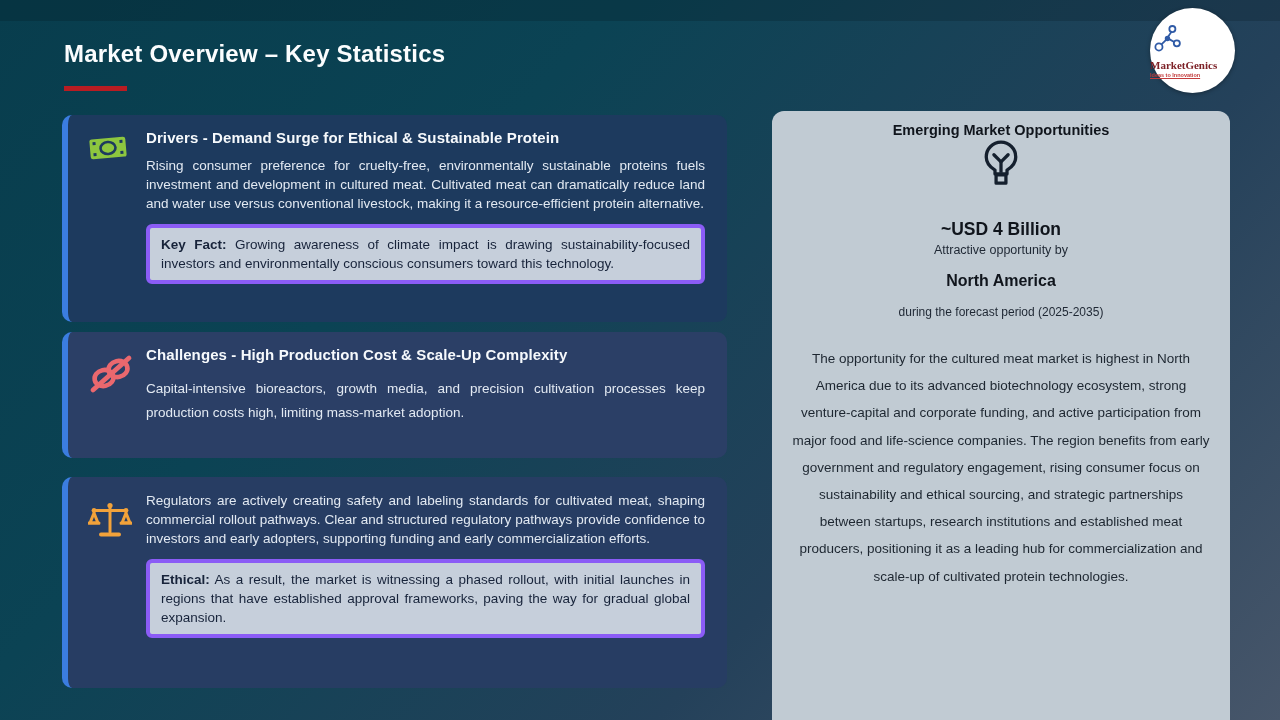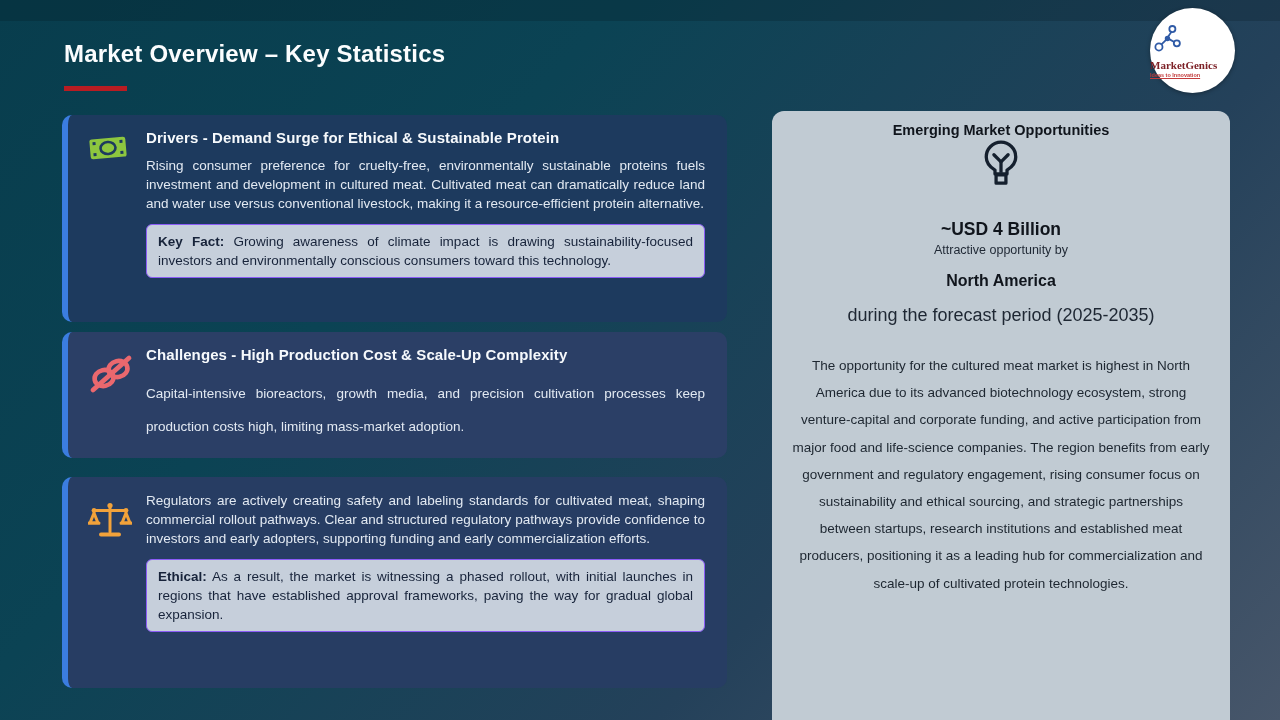--- a/index.html
+++ b/index.html
@@ -21,39 +21,39 @@
   .logo-name{font-family:"Liberation Serif",serif;font-weight:bold;font-size:11px;color:#7d2127;margin-top:2px;}
   .logo-tagline{font-size:5.5px;font-weight:bold;color:#c23b3b;text-decoration:underline;margin-top:1px;}
 
   
   .card{position:absolute;left:62px;width:665px;background:#21395f;border-left:6px solid #3b7de0;
         border-radius:10px;padding:14px 22px 12px 22px;overflow:hidden;}
   .card .icon{position:absolute;left:20px;top:16px;}
   .card-content{margin-left:56px;}
   .card h2{margin:0 0 10px 0;font-size:15px;font-weight:bold;color:#f6f9fc;letter-spacing:.1px;}
   .card-body{margin:0;font-size:13.5px;line-height:19px;color:#e2e9f2;text-align:justify;}
-  .callout{margin-top:11px;background:#c6cfdb;border:1px solid #8b5cf6;border-radius:6px;
+  .callout{margin-top:11px;background:#c6cfdb;border:4px solid #8b5cf6;border-radius:6px;
            padding:7px 11px;font-size:13.5px;line-height:19px;color:#17233a;text-align:justify;}
   .callout b{font-weight:bold;}
   .card1{top:115px;height:207px;background:#1d3a5e;}
   .card2{top:332px;height:126px;background:#2b3f66;}
-  .card2 .card-body{line-height:33px;margin-top:14px;}
+  .card2 .card-body{line-height:24px;margin-top:14px;}
   .card2 .icon{top:20px;}
   .card3{top:477px;height:211px;background:#273d63;}
   .card3 .icon{top:24px;}
 
   
   .panel{position:absolute;left:772px;top:111px;width:458px;height:661px;background:#c1cbd3;border-radius:12px;
          text-align:center;color:#1b2533;padding:11px 18px 0 18px;}
   .panel-title{margin:0;font-size:14.5px;font-weight:bold;color:#10151c;}
   .panel-bulb{margin-top:2px;}
   .panel-value{font-size:17.5px;font-weight:bold;margin-top:28px;color:#10151c;}
   .panel-caption{font-size:12.5px;margin-top:3px;color:#1e2733;}
   .panel-region{font-size:16px;font-weight:bold;margin-top:15px;color:#10151c;}
-  .panel-period{font-size:18px;margin-top:15px;color:#1e2733;}
+  .panel-period{font-size:12px;margin-top:15px;color:#1e2733;}
   .panel-desc{font-size:13.5px;line-height:27.2px;margin-top:26px;color:#1d2630;padding:0 2px;}
 </style>
 </head>
 <body>
 
 <div class="slide">
   <div class="top-strip"></div>
 
   <h1 class="page-title">Market Overview – Key Statistics</h1>
   <div class="title-underline"></div>

